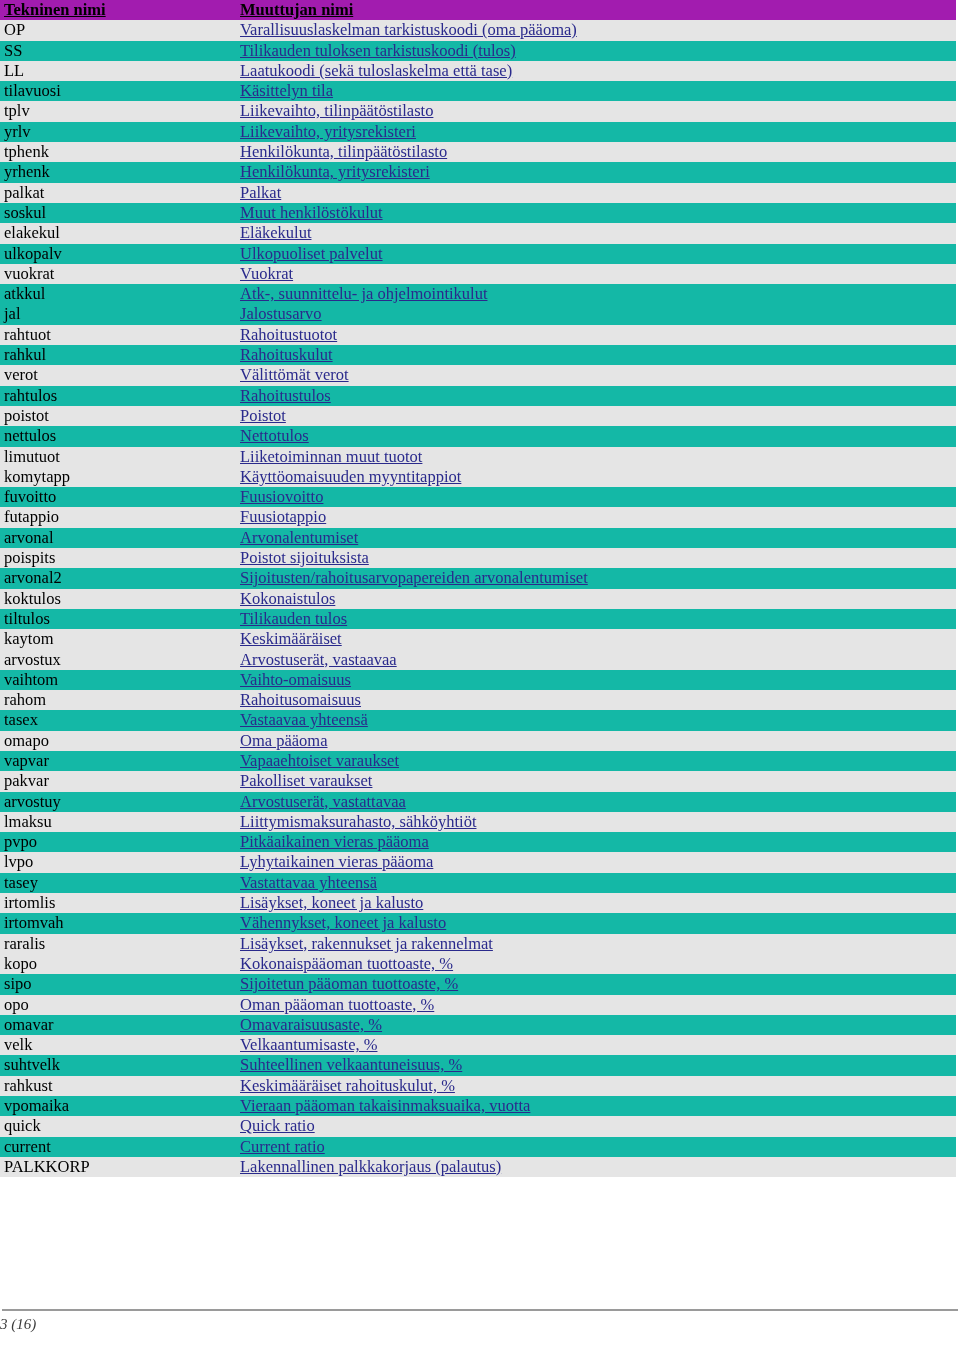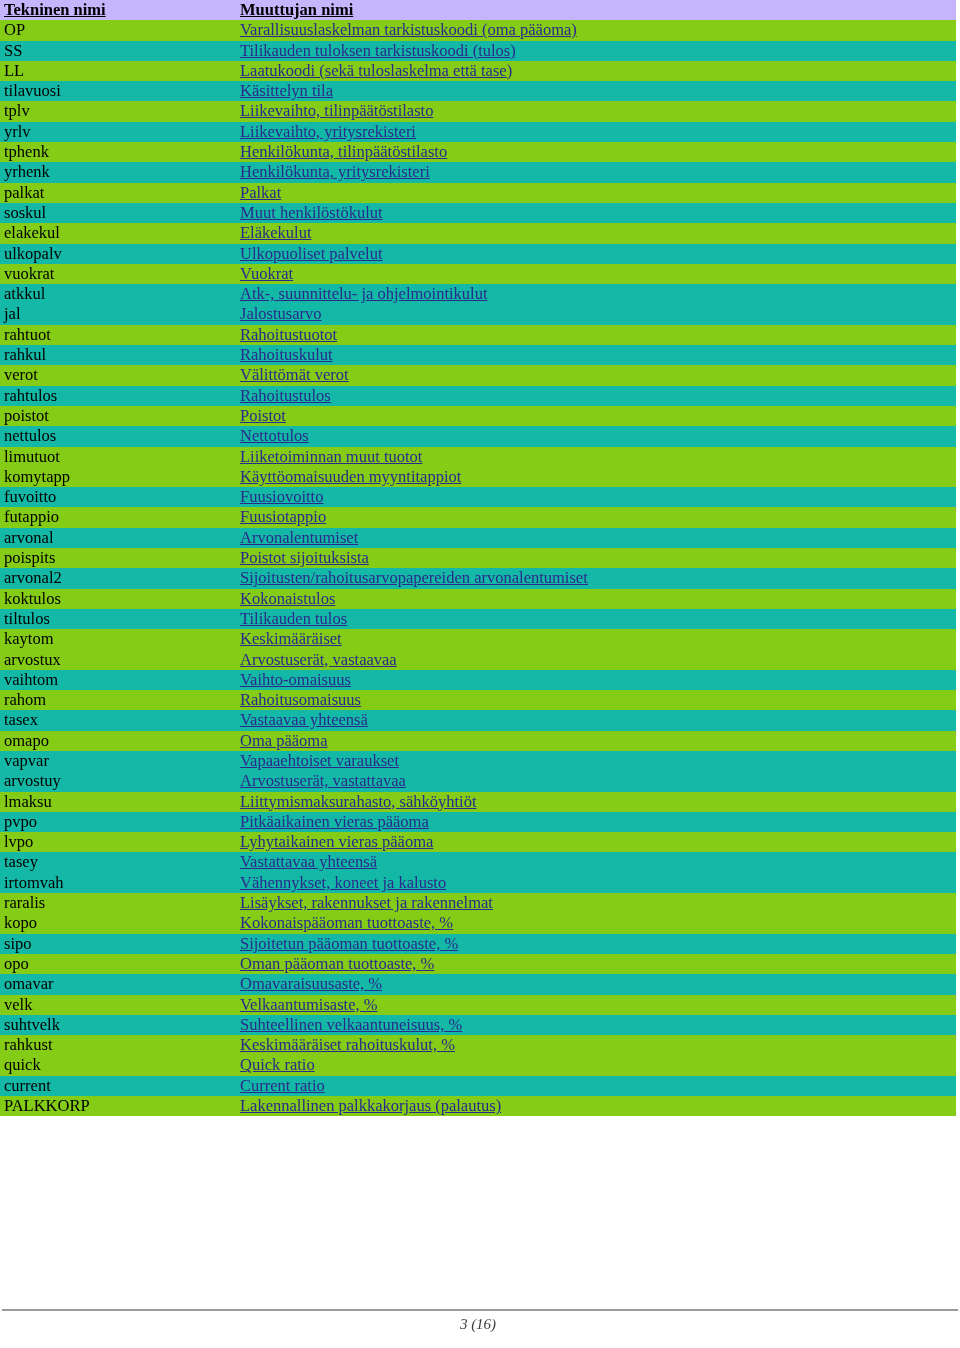--- a/index.html
+++ b/index.html
@@ -46,32 +46,32 @@
     vertical-align: baseline;
     font-size: 16.5px;
     line-height: 20.3px;
     font-weight: normal;
     text-align: left;
     white-space: nowrap;
     overflow: visible;
   }
 
   .var-table thead tr {
-    background: #c4b5fd;
+    background: #a21caf;
   }
   .var-table thead th {
     font-weight: bold;
     color: #000000;
   }
   .var-table thead th span.hdr {
     text-decoration: underline;
   }
 
   .var-table tbody tr.odd {
-    background: #84cc16;
+    background: #e5e5e5;
   }
   .var-table tbody tr.even {
     background: #14b8a6;
   }
 
   .tech {
     color: #000000;
   }
 
   .vname {
@@ -89,21 +89,21 @@
     background: #9a9a9a;
     border: 0;
     margin: 0;
   }
 
   .page-number {
     position: absolute;
     top: 1316px;
     left: 0;
     width: 956px;
-    text-align: center;
+    text-align: left;
     font-style: italic;
     font-size: 15px;
     color: #3b3b3b;
     font-family: "Liberation Serif", "DejaVu Serif", serif;
   }
 </style>
 </head>
 <body>
 
 <div class="page">
@@ -261,40 +261,48 @@
           <td><span class="vname">Vastaavaa yhteensä</span></td>
         </tr>
         <tr class="odd">
           <td><span class="tech">omapo</span></td>
           <td><span class="vname">Oma pääoma</span></td>
         </tr>
         <tr class="even">
           <td><span class="tech">vapvar</span></td>
           <td><span class="vname">Vapaaehtoiset varaukset</span></td>
         </tr>
+        <tr class="odd">
+          <td><span class="tech">pakvar</span></td>
+          <td><span class="vname">Pakolliset varaukset</span></td>
+        </tr>
         <tr class="even">
           <td><span class="tech">arvostuy</span></td>
           <td><span class="vname">Arvostuserät, vastattavaa</span></td>
         </tr>
         <tr class="odd">
           <td><span class="tech">lmaksu</span></td>
           <td><span class="vname">Liittymismaksurahasto, sähköyhtiöt</span></td>
         </tr>
         <tr class="even">
           <td><span class="tech">pvpo</span></td>
           <td><span class="vname">Pitkäaikainen vieras pääoma</span></td>
         </tr>
         <tr class="odd">
           <td><span class="tech">lvpo</span></td>
           <td><span class="vname">Lyhytaikainen vieras pääoma</span></td>
         </tr>
         <tr class="even">
           <td><span class="tech">tasey</span></td>
           <td><span class="vname">Vastattavaa yhteensä</span></td>
         </tr>
+        <tr class="odd">
+          <td><span class="tech">irtomlis</span></td>
+          <td><span class="vname">Lisäykset, koneet ja kalusto</span></td>
+        </tr>
         <tr class="even">
           <td><span class="tech">irtomvah</span></td>
           <td><span class="vname">Vähennykset, koneet ja kalusto</span></td>
         </tr>
         <tr class="odd">
           <td><span class="tech">raralis</span></td>
           <td><span class="vname">Lisäykset, rakennukset ja rakennelmat</span></td>
         </tr>
         <tr class="odd">
           <td><span class="tech">kopo</span></td>
@@ -317,20 +325,24 @@
           <td><span class="vname">Velkaantumisaste, %</span></td>
         </tr>
         <tr class="even">
           <td><span class="tech">suhtvelk</span></td>
           <td><span class="vname">Suhteellinen velkaantuneisuus, %</span></td>
         </tr>
         <tr class="odd">
           <td><span class="tech">rahkust</span></td>
           <td><span class="vname">Keskimääräiset rahoituskulut, %</span></td>
         </tr>
+        <tr class="even">
+          <td><span class="tech">vpomaika</span></td>
+          <td><span class="vname">Vieraan pääoman takaisinmaksuaika, vuotta</span></td>
+        </tr>
         <tr class="odd">
           <td><span class="tech">quick</span></td>
           <td><span class="vname">Quick ratio</span></td>
         </tr>
         <tr class="even">
           <td><span class="tech">current</span></td>
           <td><span class="vname">Current ratio</span></td>
         </tr>
         <tr class="odd">
           <td><span class="tech">PALKKORP</span></td>

